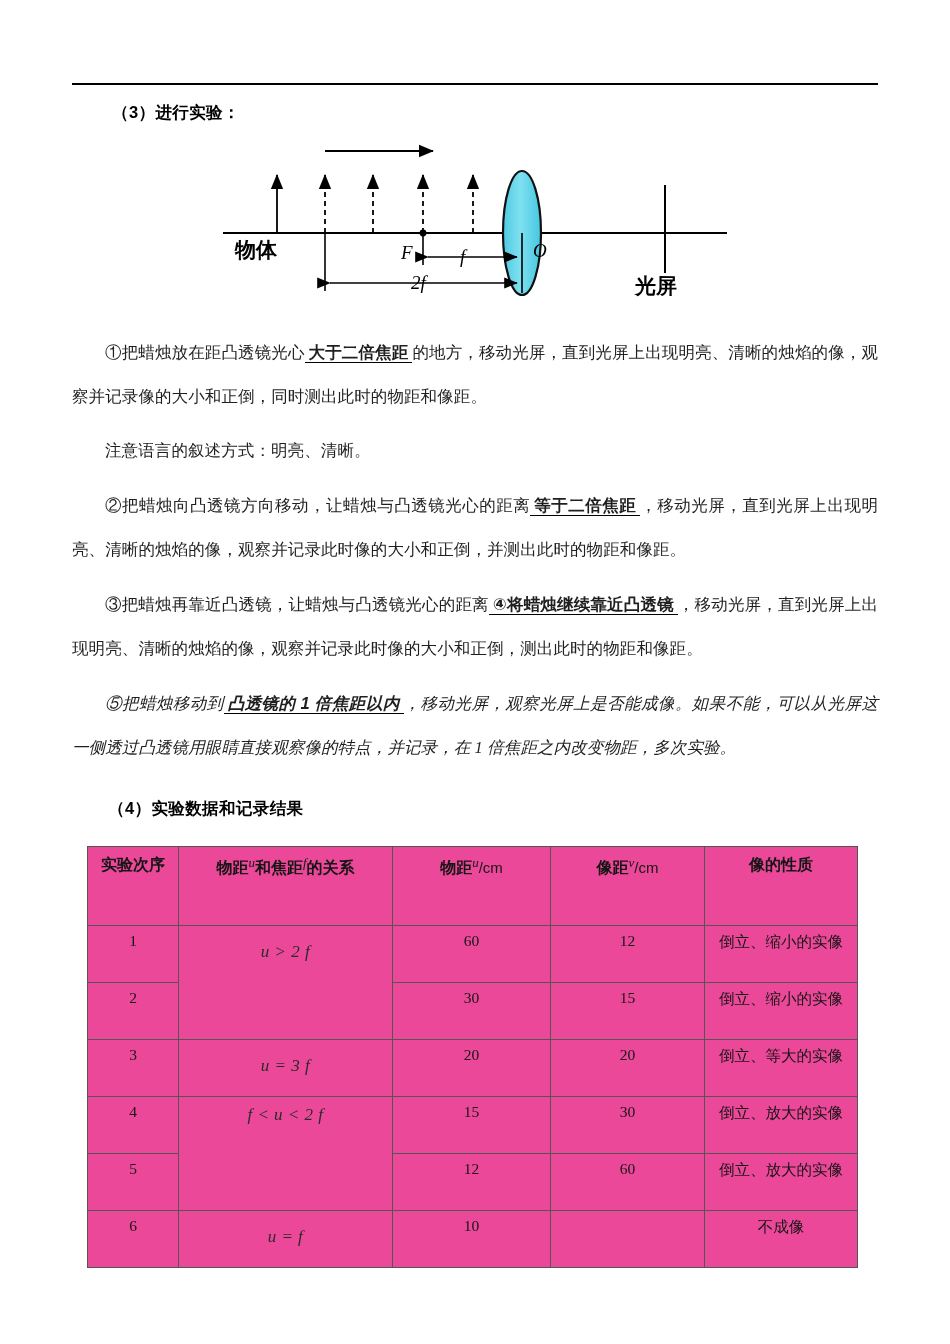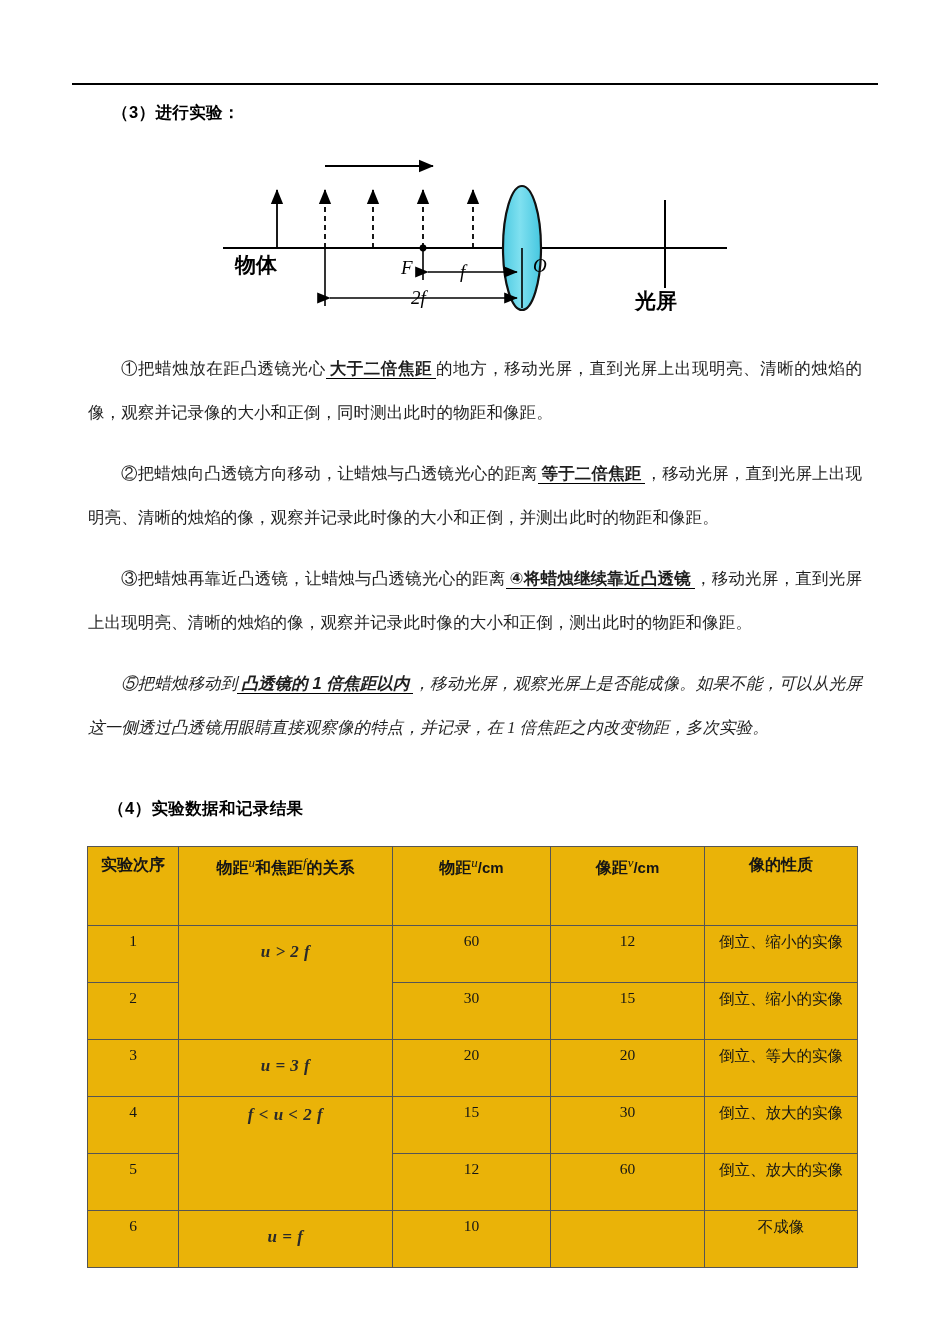--- a/index.html
+++ b/index.html
@@ -49,40 +49,40 @@
     font-size: 16.5px;
     letter-spacing: .4px;
     margin: 0 0 4px 0;
     padding-left: 40px;
     color: #000;
   }
 
   .para {
     font-size: 16.5px;
     line-height: 44px;
-    margin: 16px;
+    margin: 0;
     text-align: justify;
     text-indent: 2em;
     letter-spacing: .1px;
     color: #1f1f1f;
   }
 
   .blank-answer {
     font-family: "Liberation Sans", "DejaVu Sans", sans-serif;
     font-weight: bold;
     border-bottom: 1.4px solid #000;
     padding: 0 4px 1px 4px;
     white-space: nowrap;
   }
 
   
   .diagram-wrap {
     position: absolute;
     left: 0;
-    top: 148px;
+    top: 133px;
     width: 950px;
     height: 170px;
   }
   .diagram-wrap svg { display: block; margin: 0 auto; }
 
   .lbl-cn {
     font-family: "Liberation Sans", "DejaVu Sans", sans-serif;
     font-weight: bold;
     font-size: 21px;
     fill: #000;
@@ -107,21 +107,21 @@
     table-layout: fixed;
   }
   table.data td, table.data th {
     border: 1.1px solid #555;
     padding: 6px 4px 20px 4px;
     text-align: center;
     vertical-align: top;
     font-size: 15.5px;
     font-weight: normal;
     color: #151515;
-    background: #eab308;
+    background: #ec4899;
   }
   table.data thead th {
     font-family: "Liberation Sans", "DejaVu Sans", sans-serif;
     font-weight: bold;
     font-size: 16px;
     height: 50px;
     padding-top: 8px;
   }
   table.data tbody td { height: 30px; }
   .col-1 { width: 91px; }
@@ -131,33 +131,32 @@
   .col-5 { width: 153px; }
 
   .mathexpr {
     font-family: "Liberation Serif", "DejaVu Serif", serif;
     font-style: italic;
     font-size: 17px;
     letter-spacing: .5px;
     color: #2a2a2a;
     display: inline-block;
     padding-top: 10px;
-    font-weight: bold;
   }
   .relcell { vertical-align: top; }
   .var {
     font-family: "Liberation Serif", "DejaVu Serif", serif;
     font-style: italic;
     font-weight: normal;
     font-size: 13px;
     vertical-align: super;
   }
   .unit {
     font-family: "Liberation Sans", "DejaVu Sans", sans-serif;
-    font-weight: bold;
+    font-weight: normal;
     font-size: 15px;
   }
   .numcell { font-family: "Liberation Serif", "DejaVu Serif", serif; font-size: 16px; }
   .natcell { font-family: "Liberation Sans", "DejaVu Sans", sans-serif; font-size: 15px; font-weight: normal; }
 </style>
 </head>
 <body>
 
 <div class="page">
 
@@ -215,20 +214,21 @@
       <text class="lbl-math" x="318" y="124">O</text>
       <text class="lbl-math" x="245" y="130">f</text>
       <text class="lbl-math" x="196" y="156">2f</text>
     </svg>
   </div>
 
   <div class="content" style="top:330px;">
 
     <p class="para"><span>①把蜡烛放在距凸透镜光心</span><span class="blank-answer">大于二倍焦距</span><span>的地方，移动光屏，直到光屏上出现明亮、清晰的烛焰的像，观察并记录像的大小和正倒，同时测出此时的物距和像距。</span></p>
 
+    <p class="para" style="margin-top:10px;">注意语言的叙述方式：明亮、清晰。</p>
 
     <p class="para" style="margin-top:10px;"><span>②把蜡烛向凸透镜方向移动，让蜡烛与凸透镜光心的距离</span><span class="blank-answer">等于二倍焦距</span><span>，移动光屏，直到光屏上出现明亮、清晰的烛焰的像，观察并记录此时像的大小和正倒，并测出此时的物距和像距。</span></p>
 
     <p class="para" style="margin-top:10px;"><span>③把蜡烛再靠近凸透镜，让蜡烛与凸透镜光心的距离</span><span class="blank-answer">④将蜡烛继续靠近凸透镜</span><span>，移动光屏，直到光屏上出现明亮、清晰的烛焰的像，观察并记录此时像的大小和正倒，测出此时的物距和像距。</span></p>
 
 
     <p class="para" style="margin-top:10px;font-style:italic;"><span>⑤把蜡烛移动到</span><span class="blank-answer">凸透镜的 1 倍焦距以内</span><span>，移动光屏，观察光屏上是否能成像。如果不能，可以从光屏这一侧透过凸透镜用眼睛直接观察像的特点，并记录，在 1 倍焦距之内改变物距，多次实验。</span></p>
   </div>
 
   <div style="position:absolute;left:68px;top:798px;width:806px;">

